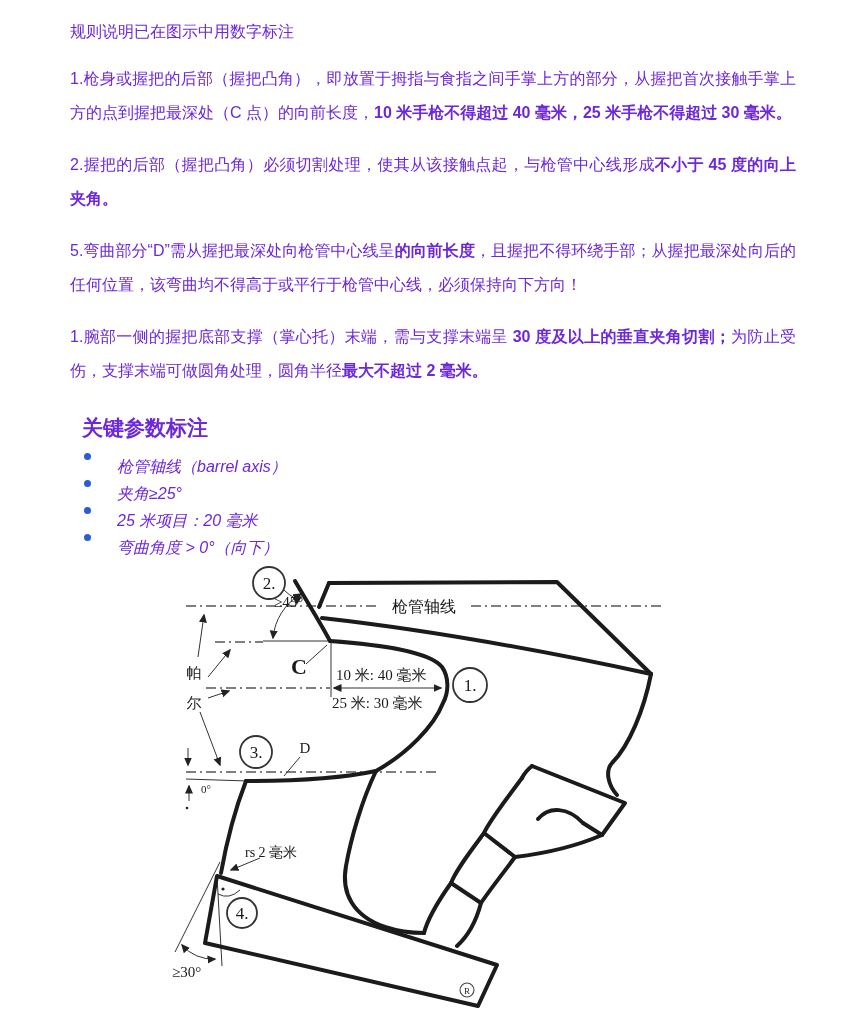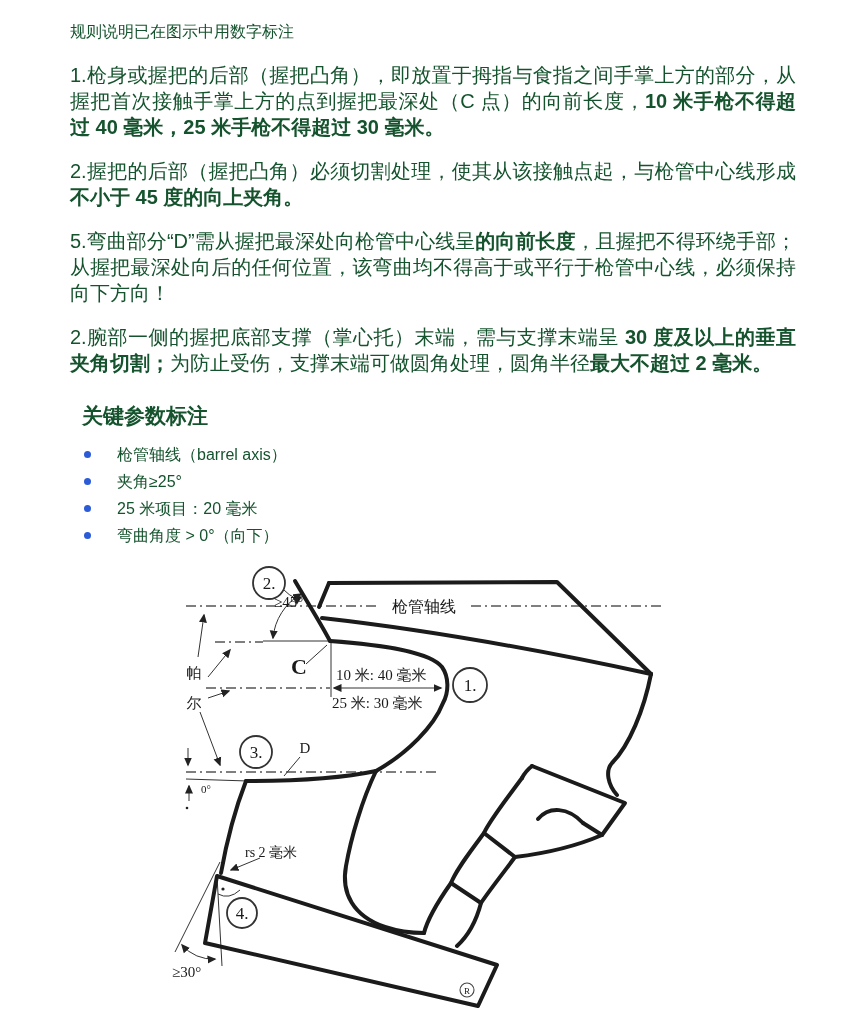--- a/index.html
+++ b/index.html
@@ -1,44 +1,44 @@
 <!DOCTYPE html>
 <html><head>
 <meta charset="utf-8">
 <style>
   html,body{margin:0;padding:0;background:#fff;}
   .page{position:relative;width:851px;height:1024px;background:#ffffff;overflow:hidden;
-        font-family:"Liberation Sans","DejaVu Sans",sans-serif;color:#14532d;}
+        font-family:"Liberation Sans","DejaVu Sans",sans-serif;color:#6d28d9;}
   .textcol{position:absolute;left:70px;top:0;width:726px;}
   .intro{margin:20px 0 0 0;font-size:16px;line-height:24px;}
-  .rule{margin:18px 0 0 0;font-size:20px;line-height:26px;text-align:justify;}
+  .rule{margin:18px 0 0 0;font-size:16px;line-height:34px;text-align:justify;}
   .rule .b{font-weight:700;}
   h2.kp{margin:26px 0 0 12px;font-size:21px;line-height:28px;font-weight:700;}
   ul.kplist{list-style:none;margin:11px 0 0 0;padding:0;}
-  ul.kplist li{display:flex;align-items:center;line-height:27px;font-size:16px;}
+  ul.kplist li{display:flex;line-height:27px;font-size:16px;font-style:italic;}
   ul.kplist .dot{flex:0 0 auto;width:7px;height:7px;border-radius:50%;margin:0 26px 0 14px;}
   ul.kplist .txt{flex:1;}
   .diagram{position:absolute;left:168px;top:560px;width:500px;height:460px;}
   svg text{font-family:"Liberation Serif","DejaVu Serif",serif;fill:#1a1a1a;}
   .o{fill:none;stroke:#1b1b1b;stroke-width:4;stroke-linecap:round;stroke-linejoin:round;}
   .t{fill:none;stroke:#333;stroke-width:1;}
   .dd{fill:none;stroke:#555;stroke-width:1.3;stroke-dasharray:10 4 2 4;}
   .mc{fill:#fff;stroke:#333;stroke-width:1.8;}
 </style>
 </head>
 <body>
 
 <div class="page">
   <div class="textcol">
     <p class="intro">规则说明已在图示中用数字标注</p>
     <div>
         <p class="rule"><span>1.枪身或握把的后部（握把凸角），即放置于拇指与食指之间手掌上方的部分，从握把首次接触手掌上方的点到握把最深处（C 点）的向前长度，</span><span class="b">10 米手枪不得超过 40 毫米，25 米手枪不得超过 30 毫米。</span></p>
         <p class="rule"><span>2.握把的后部（握把凸角）必须切割处理，使其从该接触点起，与枪管中心线形成</span><span class="b">不小于 45 度的向上夹角。</span></p>
         <p class="rule"><span>5.弯曲部分“D”需从握把最深处向枪管中心线呈</span><span class="b">的向前长度</span><span>，且握把不得环绕手部；从握把最深处向后的任何位置，该弯曲均不得高于或平行于枪管中心线，必须保持向下方向！</span></p>
-        <p class="rule"><span>2.腕部一侧的握把底部支撑（掌心托）末端，需与支撑末端呈 </span><span class="b">30 度及以上的垂直夹角切割；</span><span>为防止受伤，支撑末端可做圆角处理，圆角半径</span><span class="b">最大不超过 2 毫米。</span></p>
+        <p class="rule"><span>1.腕部一侧的握把底部支撑（掌心托）末端，需与支撑末端呈 </span><span class="b">30 度及以上的垂直夹角切割；</span><span>为防止受伤，支撑末端可做圆角处理，圆角半径</span><span class="b">最大不超过 2 毫米。</span></p>
       </div>
     <h2 class="kp">关键参数标注</h2>
     <ul class="kplist">
         <li>
           <span class="dot" style="background: rgb(43, 91, 215);"></span>
           <span class="txt">枪管轴线（barrel axis）</span>
         </li>
         <li>
           <span class="dot" style="background: rgb(43, 91, 215);"></span>
           <span class="txt">夹角≥25°</span>

